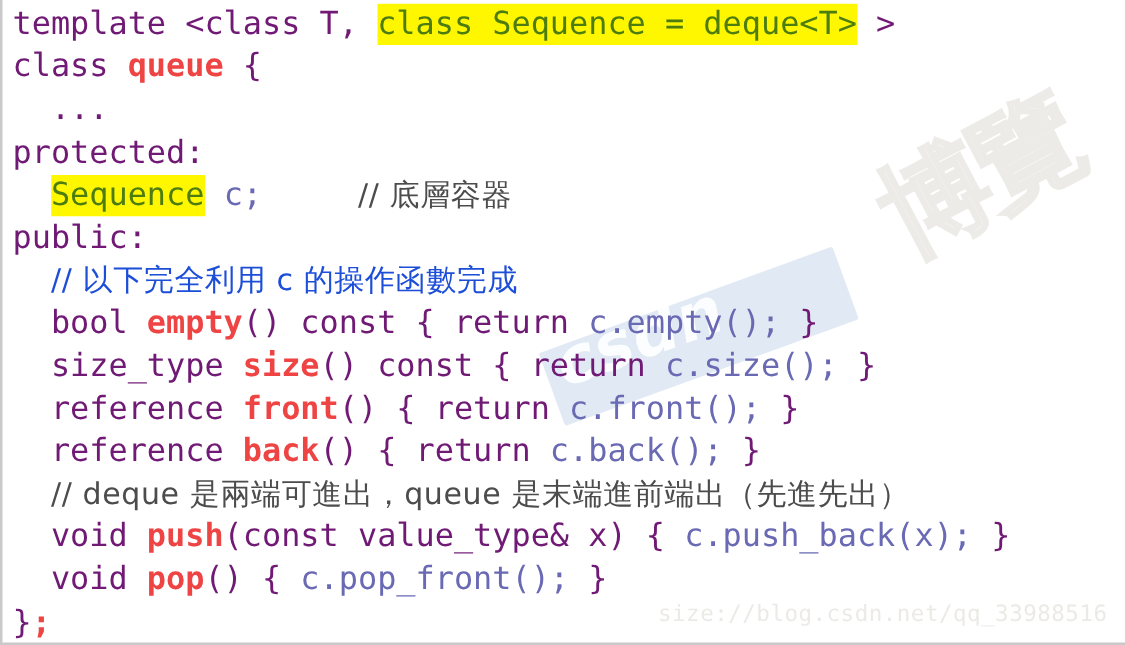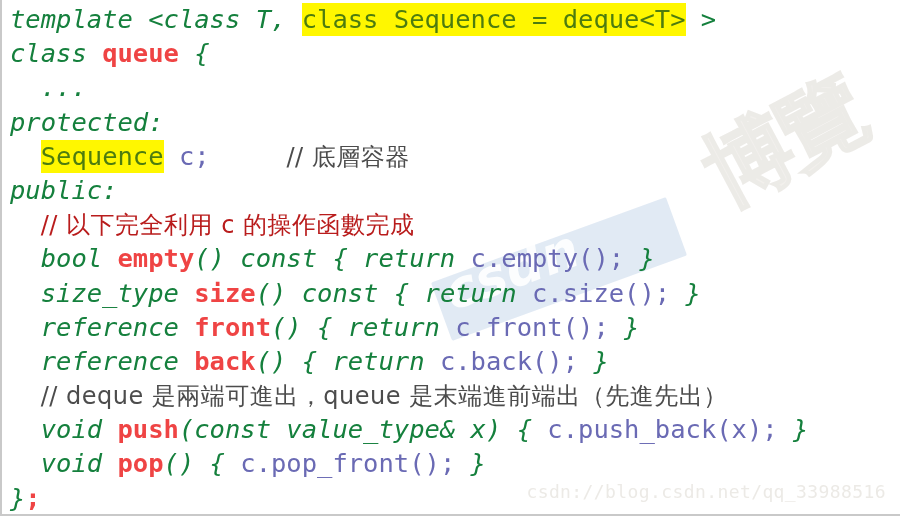--- a/index.html
+++ b/index.html
@@ -75,24 +75,24 @@
     z-index: 2;
     padding: 2px 0 0 8px;
     font-size: 25.5px;
     line-height: 34.2px;
     color: #4c4c4c;
     white-space: pre;
     letter-spacing: 0px;
   }
   .line { height: 34.2px; white-space: pre; }
 
-  .kw   { color: #15803d; font-style: italic; }
+  .kw   { color: #701a75; }
   .bold { font-weight: bold; color: #ef4444; }
   .blue { color: #6a6ab4; }
-  .cmt-blue { color: #b91c1c; }
+  .cmt-blue { color: #1d4ed8; }
   .cmt-gray { color: #4c4c4c; }
   .hl {
     background: #fff700;
     color: #4d7c0f;
     padding: 1px 0 2px 0;
     box-decoration-break: clone;
     -webkit-box-decoration-break: clone;
   }
   .cjk {
     font-family: "DejaVu Sans", "Liberation Sans", sans-serif;
@@ -119,14 +119,14 @@
 <div id="page">
 
   <div class="wm-layer">
     <div class="wm-bolan">博覽</div>
     <div class="wm-csdn"></div>
     <div class="wm-csdn-text">csdn</div>
   </div>
 
   <div class="code" id="code-body"><div class="line"><span class="kw">template &lt;class T, </span><span class="hl">class Sequence = deque&lt;T&gt;</span><span class="kw"> &gt;</span></div><div class="line"><span class="kw">class </span><span class="bold">queue</span><span class="kw"> {</span></div><div class="line"><span class="kw">  ...</span></div><div class="line"><span class="kw">protected:</span></div><div class="line"><span class="kw">  </span><span class="hl">Sequence</span><span class="kw"> </span><span class="blue">c;</span><span class="kw">     </span><span class="cmt-gray cjk">// 底層容器</span></div><div class="line"><span class="kw">public:</span></div><div class="line"><span class="kw">  </span><span class="cmt-blue cjk">// 以下完全利用 c 的操作函數完成</span></div><div class="line"><span class="kw">  bool </span><span class="bold">empty</span><span class="kw">() const { return </span><span class="blue">c.empty();</span><span class="kw"> }</span></div><div class="line"><span class="kw">  size_type </span><span class="bold">size</span><span class="kw">() const { return </span><span class="blue">c.size();</span><span class="kw"> }</span></div><div class="line"><span class="kw">  reference </span><span class="bold">front</span><span class="kw">() { return </span><span class="blue">c.front();</span><span class="kw"> }</span></div><div class="line"><span class="kw">  reference </span><span class="bold">back</span><span class="kw">() { return </span><span class="blue">c.back();</span><span class="kw"> }</span></div><div class="line"><span class="kw">  </span><span class="cmt-gray cjk">// deque 是兩端可進出，queue 是末端進前端出（先進先出）</span></div><div class="line"><span class="kw">  void </span><span class="bold">push</span><span class="kw">(const value_type&amp; x) { </span><span class="blue">c.push_back(x);</span><span class="kw"> }</span></div><div class="line"><span class="kw">  void </span><span class="bold">pop</span><span class="kw">() { </span><span class="blue">c.pop_front();</span><span class="kw"> }</span></div><div class="line"><span class="kw">}</span><span class="bold">;</span></div></div>
 
-  <div class="url">csdn://blog.csdn.net/qq_33988516</div>
+  <div class="url">size://blog.csdn.net/qq_33988516</div>
 </div>
 
 </body></html>

